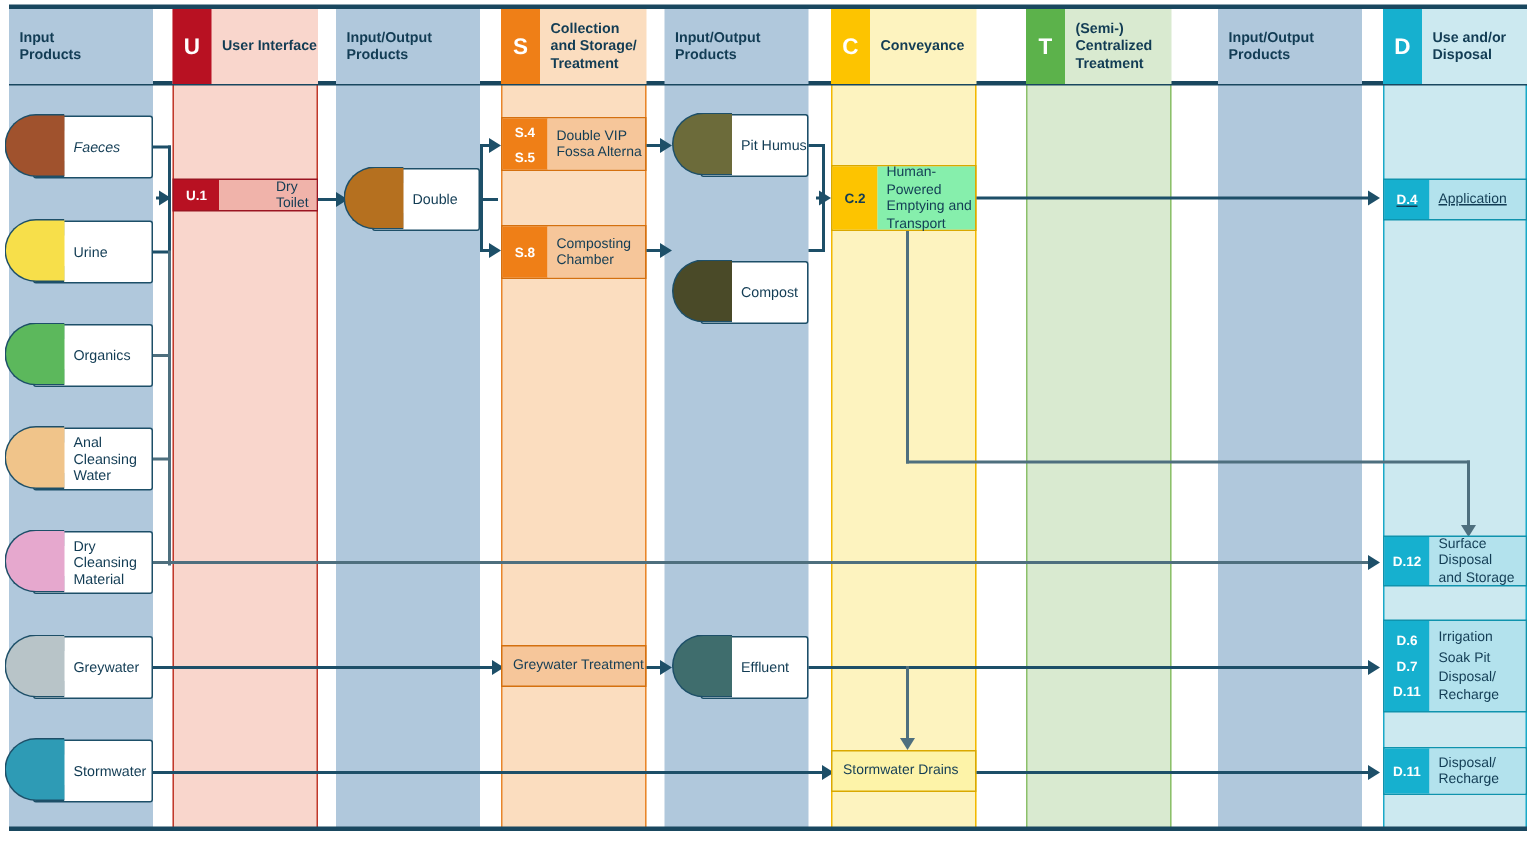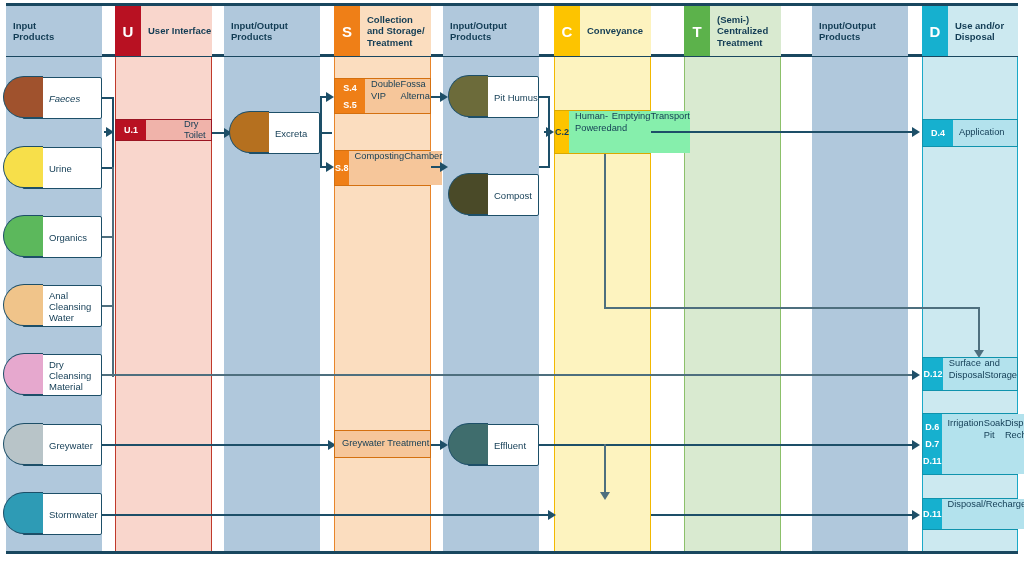--- a/index.html
+++ b/index.html
@@ -52,21 +52,21 @@
   .tech.s{border:1px solid #d4700f;} .tech.s .code{background:#ef7f17;} .tech.s .body{background:#f6c69a;}
   .tech.s .code{justify-content:space-around;}
   .tech.c{border:1px solid #d9a800;} .tech.c .code{background:#fdc400;color:#123c54;} .tech.c .body{background:#86efac;}
   .tech.d{border:1px solid #0f93ad;} .tech.d .code{background:#16b0cf;} .tech.d .body{background:#b3e2ed;}
   .tech.plain{border:1px solid #d4700f;background:#f6c69a;}
   .tech.plain .body{padding-left:7px;}
   .tech.plainc{border:1px solid #d9a800;background:#fdf3a8;}
   .tech.plainc .body{padding-left:7px;}
   .tech.multi .code{width:30px;}
   .tech.multi .code .cl{display:block;width:100%;text-align:center;}
-  .tech.multi .body{flex-direction:row;align-items:flex-start;justify-content:center;}
+  .tech.multi .body{flex-direction:column;align-items:flex-start;justify-content:center;}
   .tech.multi .body .bl{display:block;}
 
   
   .ln{position:absolute;background:#1d4f68;}
   .lnh{height:2px;} .lnv{width:2px;}
   .ln.thin{background:#4e6f7e;}
   .ah{position:absolute;width:0;height:0;border-top:5px solid transparent;
       border-bottom:5px solid transparent;border-left:8px solid #1d4f68;}
   .av{position:absolute;width:0;height:0;border-left:5px solid transparent;
       border-right:5px solid transparent;border-top:8px solid #1d4f68;}
@@ -202,21 +202,21 @@
   <div class="tech u" style="left:115px;top:119px;width:97px;height:22px;">
     <div class="code">U.1</div>
     <div class="body">Dry Toilet</div>
   </div>
 
   <div class="ln lnh" style="left:212px;top:132px;width:17px;"></div>
   <div class="ah" style="left:224px;top:128px;"></div>
 
   <div class="prodbox" style="left:248px;top:112px;width:72px;">
     <div class="cap" style="background:#b5701f;"></div>
-    <div class="lbl">Excreta</div>
+    <div class="lbl">Double</div>
   </div>
 
   <div class="ln lnh" style="left:320px;top:132px;width:12px;"></div>
   <div class="ln lnv" style="left:320px;top:96px;height:72px;"></div>
   <div class="ln lnh" style="left:320px;top:96px;width:10px;"></div>
   <div class="ln lnh" style="left:320px;top:166px;width:10px;"></div>
   <div class="ah" style="left:326px;top:92px;"></div>
   <div class="ah" style="left:326px;top:162px;"></div>
 
   <div class="tech s multi" style="left:334px;top:78px;width:97px;height:36px;">
@@ -272,21 +272,21 @@
   </div>
 
   <div class="ln lnh" style="left:651px;top:131px;width:265px;"></div>
   <div class="ah" style="left:912px;top:127px;"></div>
 
   <div class="ln lnv thin" style="left:604px;top:154px;height:155px;"></div>
   <div class="ln lnh thin" style="left:604px;top:307px;width:376px;"></div>
   <div class="ln lnv thin" style="left:978px;top:307px;height:46px;"></div>
   <div class="av thin" style="left:974px;top:350px;"></div>
 
-  <div class="tech d" style="left:922px;top:119px;width:96px;height:28px;">
+  <div class="tech d" style="left:922px;top:119px;width:96px;height:28px;text-decoration:underline;">
     <div class="code" style="justify-content:center;">
       <span class="cl">D.4</span>
     </div>
     <div class="body">Application</div>
   </div>
 
   <div class="tech d multi" style="left:922px;top:357px;width:96px;height:34px;">
     <div class="code" style="justify-content:center;">
       <span class="cl">D.12</span>
     </div>
@@ -329,20 +329,23 @@
     <div class="body" style="justify-content:space-around;padding:4px 0 4px 6px;">
       <span class="bl">Irrigation</span>
       <span class="bl">Soak Pit</span>
       <span class="bl">Disposal/ Recharge</span>
     </div>
   </div>
 
   <div class="ln lnh" style="left:102px;top:514px;width:450px;"></div>
   <div class="ah" style="left:548px;top:510px;"></div>
 
+  <div class="tech plainc" style="left:554px;top:500px;width:97px;height:28px;">
+    <div class="body">Stormwater Drains</div>
+  </div>
 
   <div class="ln lnh" style="left:651px;top:514px;width:265px;"></div>
   <div class="ah" style="left:912px;top:510px;"></div>
 
   <div class="tech d multi" style="left:922px;top:498px;width:96px;height:32px;">
     <div class="code" style="justify-content:center;">
       <span class="cl">D.11</span>
     </div>
     <div class="body">
       <span class="bl">Disposal/</span>

